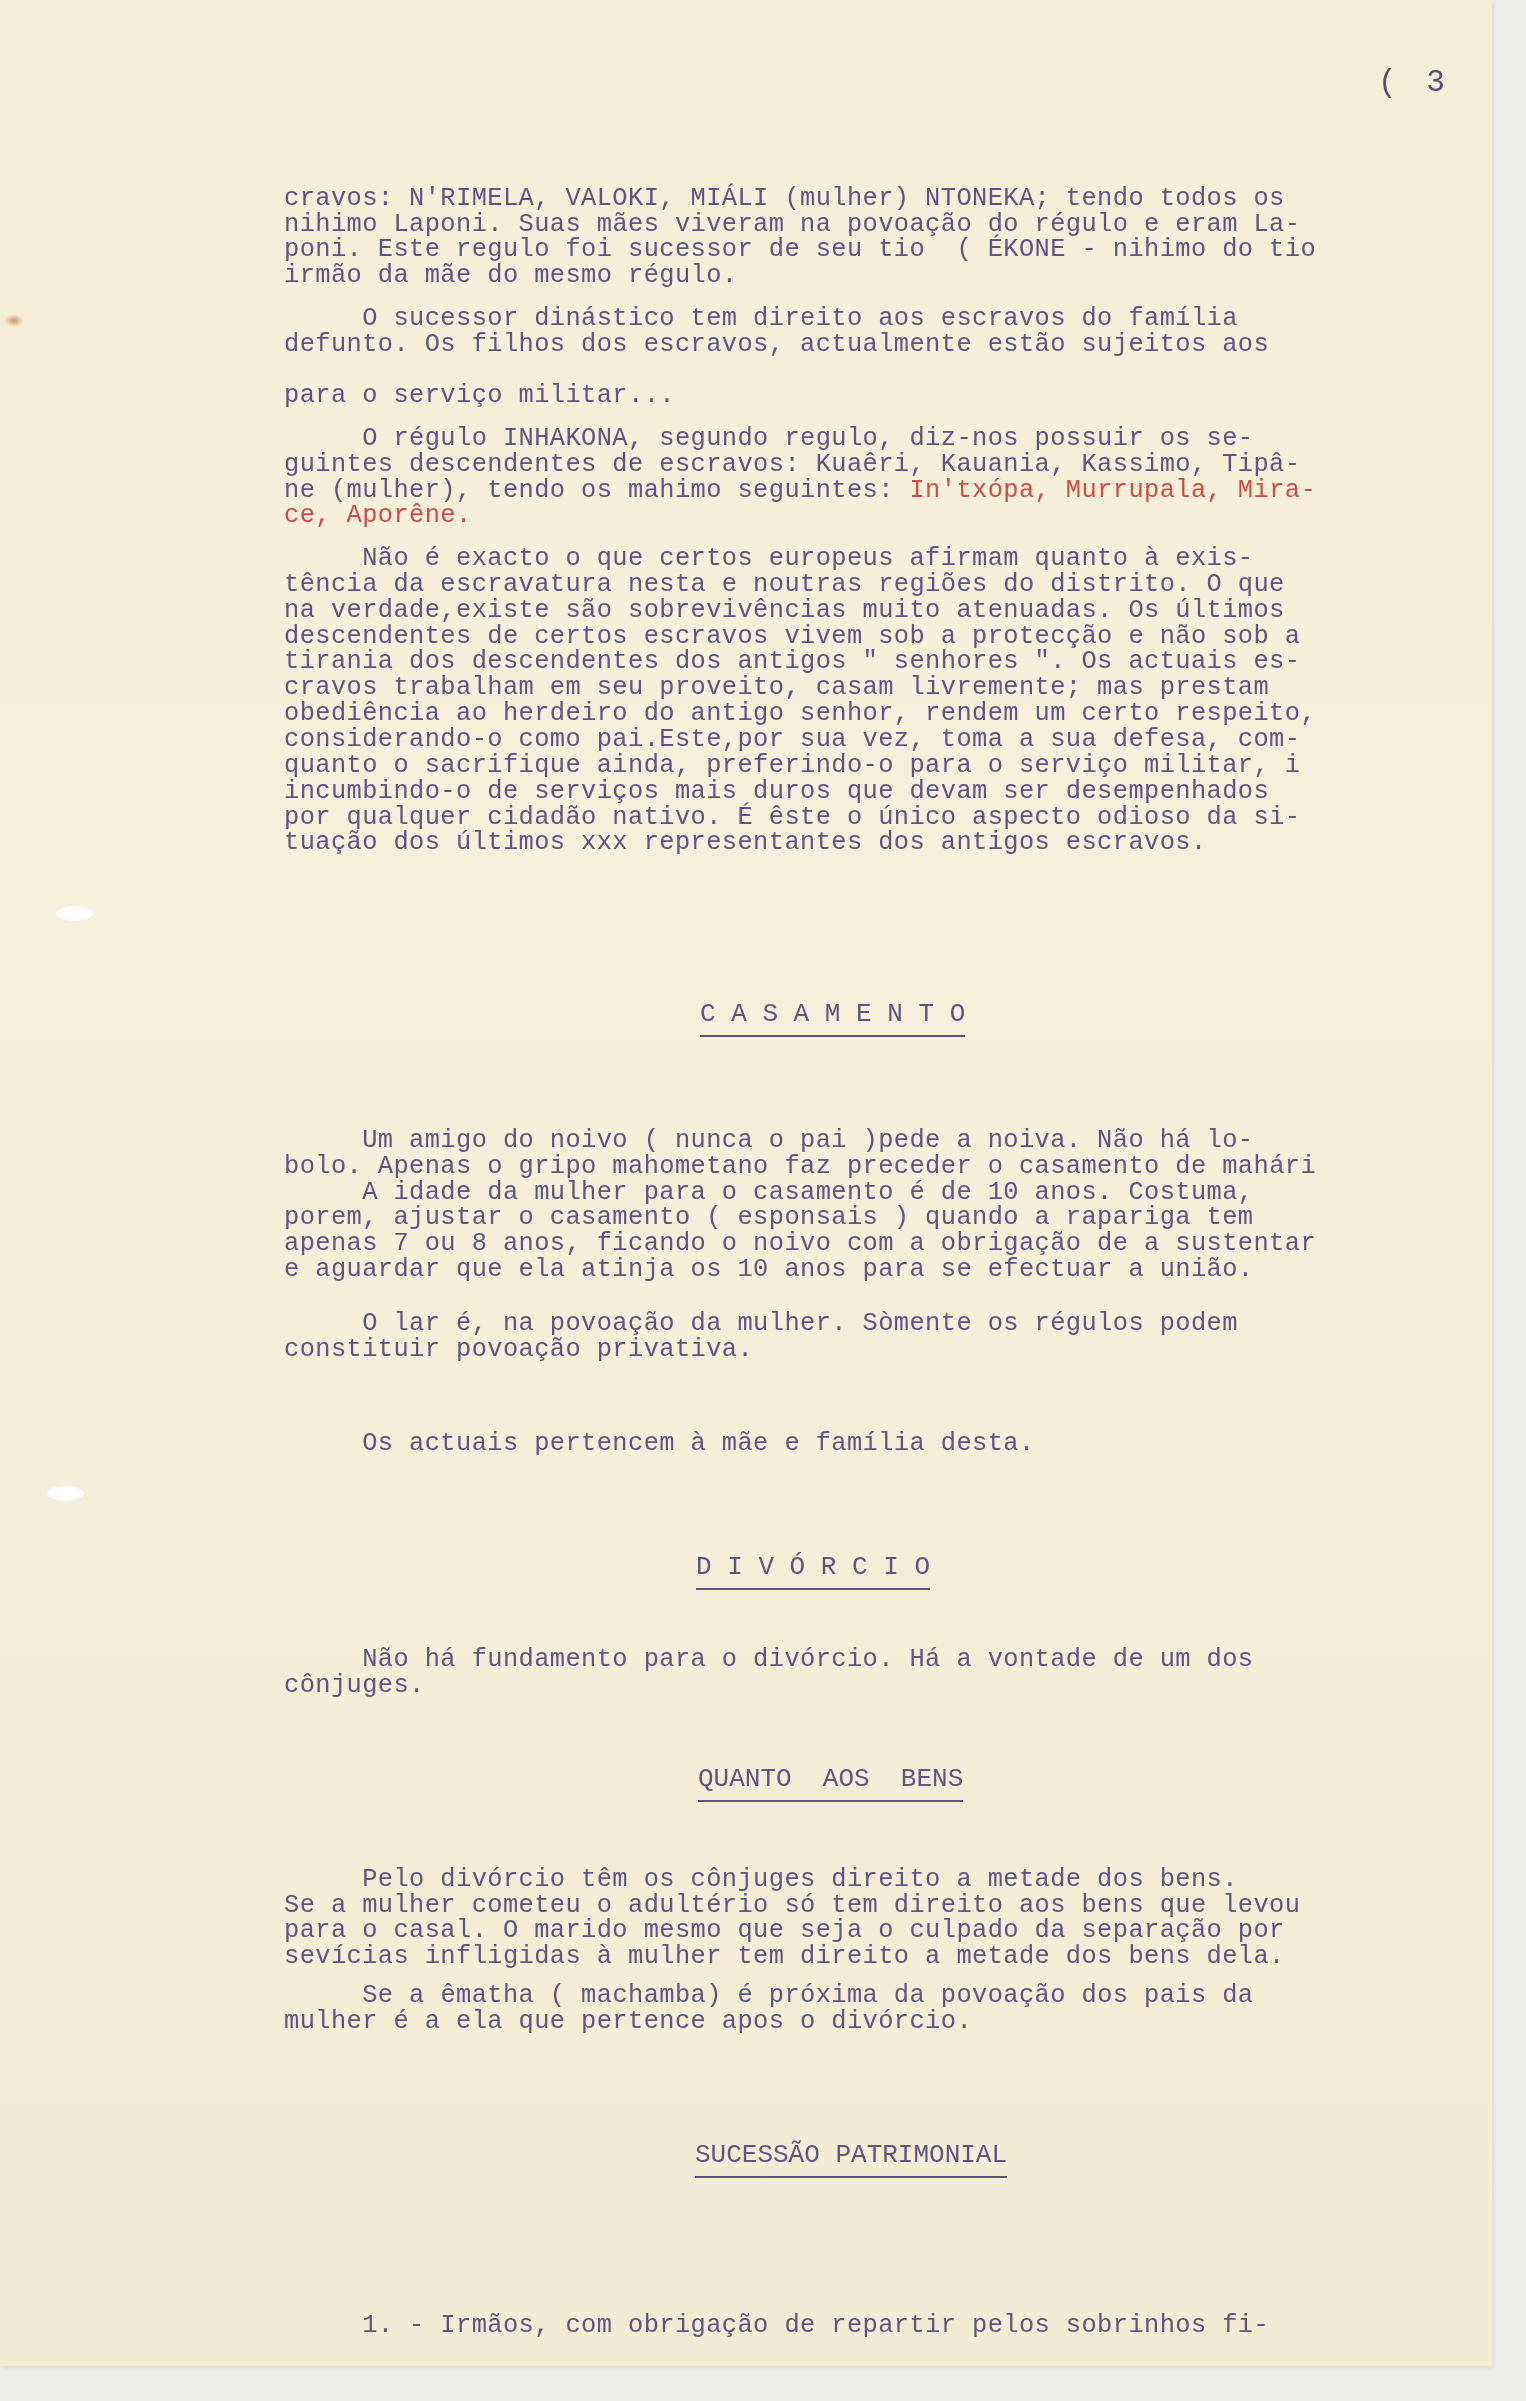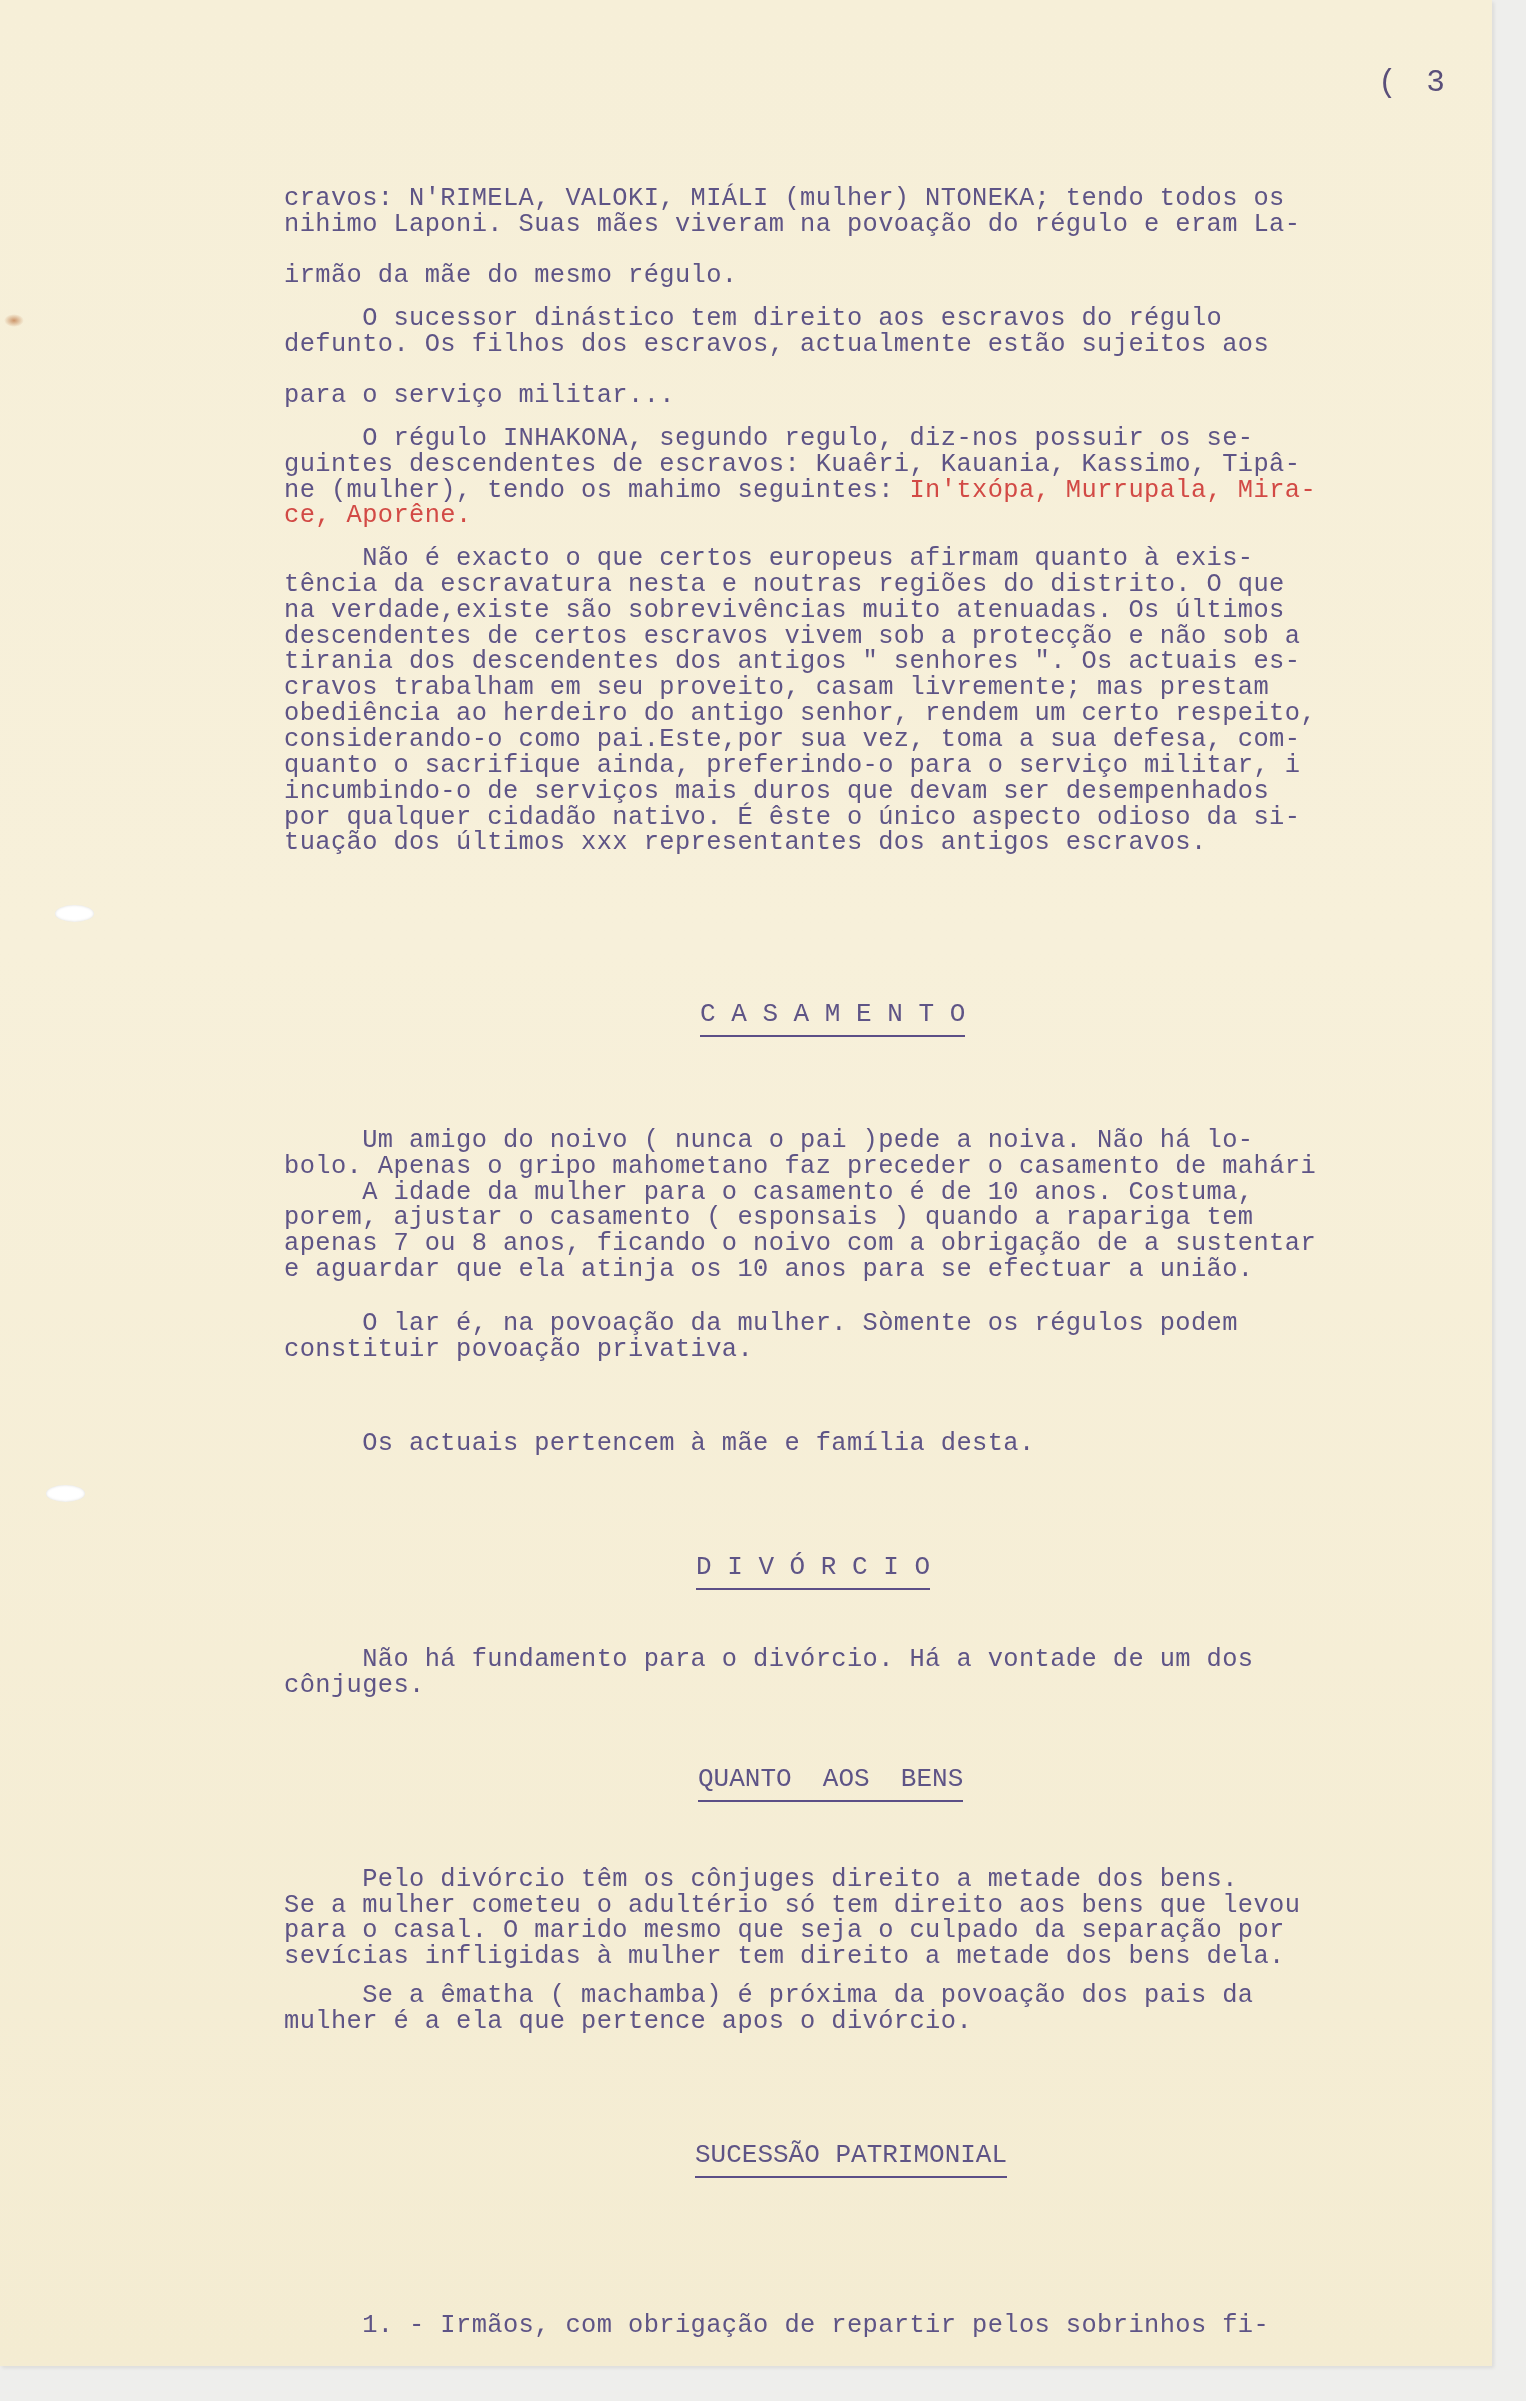--- a/index.html
+++ b/index.html
@@ -53,23 +53,24 @@
 
 <div class="paper">
   <div class="stain"></div>
   <div class="hole" style="left:55px; top:905px;"></div>
   <div class="hole" style="left:46px; top:1485px;"></div>
 
   <div class="page-num">( 3</div>
 
   <div class="line" style="top:185px;">cravos: N'RIMELA, VALOKI, MIÁLI (mulher) NTONEKA; tendo todos os</div>
   <div class="line" style="top:211px;"><span class="u">nihimo Laponi</span><span>. Suas mães viveram na povoação do régulo e eram La-</span></div>
+  <div class="line" style="top:236px;">poni. Este regulo foi sucessor de seu tio  ( ÉKONE - nihimo do tio</div>
   <div class="line" style="top:262px;">irmão da mãe do mesmo régulo.</div>
 
-  <div class="line" style="top:305px;">     O sucessor dinástico tem direito aos escravos do régulo</div>
+  <div class="line" style="top:305px;">     O sucessor dinástico tem direito aos escravos do família</div>
   <div class="line" style="top:331px;">defunto. Os filhos dos escravos, actualmente estão sujeitos aos</div>
   <div class="line" style="top:382px;">para o serviço militar...</div>
 
   <div class="line" style="top:425px;">     O régulo INHAKONA, segundo regulo, diz-nos possuir os se-</div>
   <div class="line" style="top:451px;">guintes descendentes de escravos: Kuaêri, Kauania, Kassimo, Tipâ-</div>
   <div class="line" style="top:477px;"><span>ne (mulher), tendo os mahimo seguintes: </span><span class="red">In'txópa, Murrupala, Mira-</span></div>
   <div class="line red" style="top:502px;">ce, Aporêne.</div>
 
   <div class="line" style="top:545px;">     Não é exacto o que certos europeus afirmam quanto à exis-</div>
   <div class="line" style="top:571px;">tência da escravatura nesta e noutras regiões do distrito. O que</div>

